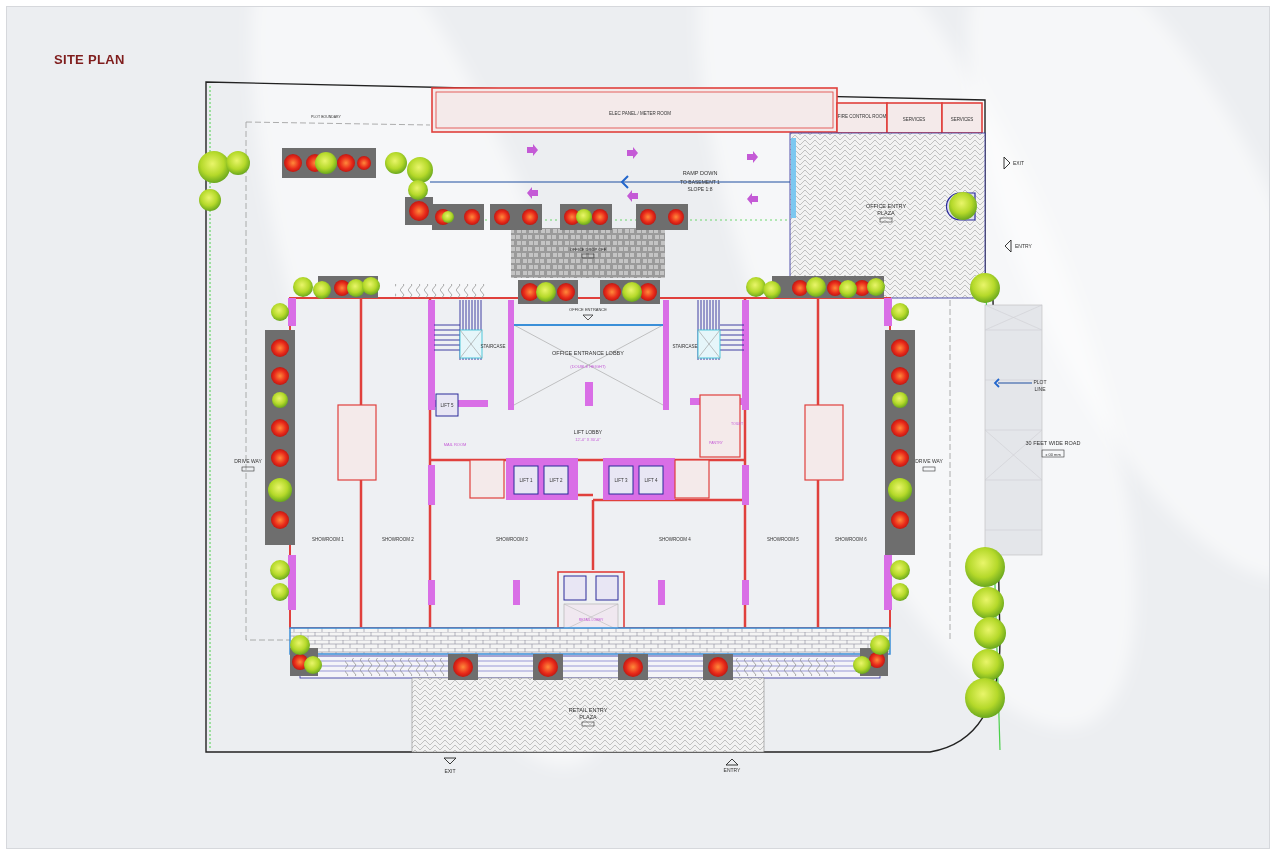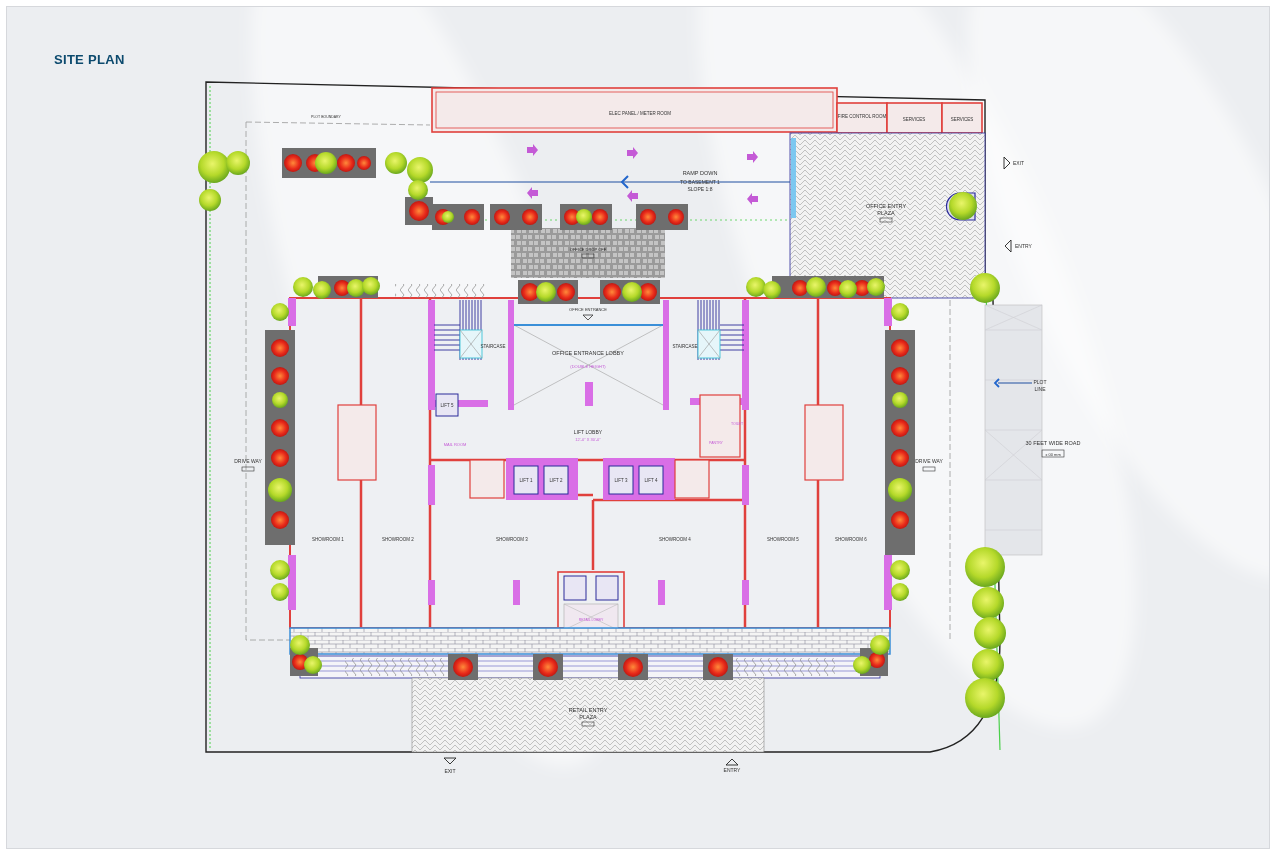--- a/index.html
+++ b/index.html
@@ -1,19 +1,19 @@
 <!DOCTYPE html>
 <html><head>
 <meta charset="utf-8">
 <style>
   html,body{margin:0;padding:0;}
   body{width:1274px;height:853px;overflow:hidden;background:#ffffff;font-family:"Liberation Sans",sans-serif;}
   .sheet{position:absolute;left:6px;top:6px;width:1262px;height:841px;background:#eceef1;border:1px solid #d6d8dc;overflow:hidden;}
   .sheet .wash{position:absolute;border-radius:50%;background:rgba(255,255,255,0.55);filter:blur(8px);}
-  .title{position:absolute;left:47px;top:45px;font-size:13px;font-weight:bold;color:#0c4a6e;letter-spacing:0.3px;}
+  .title{position:absolute;left:47px;top:45px;font-size:13px;font-weight:bold;color:#7f1d1d;letter-spacing:0.3px;}
   svg{position:absolute;left:0;top:0;}
   .lbl{font-family:"Liberation Sans",sans-serif;fill:#333;}
 </style>
 </head>
 <body>
 
 <div class="sheet">
   <div class="wash" style="left:300px;top:-120px;width:260px;height:900px;transform:rotate(-18deg);"></div>
   <div class="wash" style="left:760px;top:-150px;width:300px;height:900px;transform:rotate(-22deg);"></div>
   <div class="wash" style="left:1020px;top:-100px;width:260px;height:700px;transform:rotate(-25deg);"></div>

